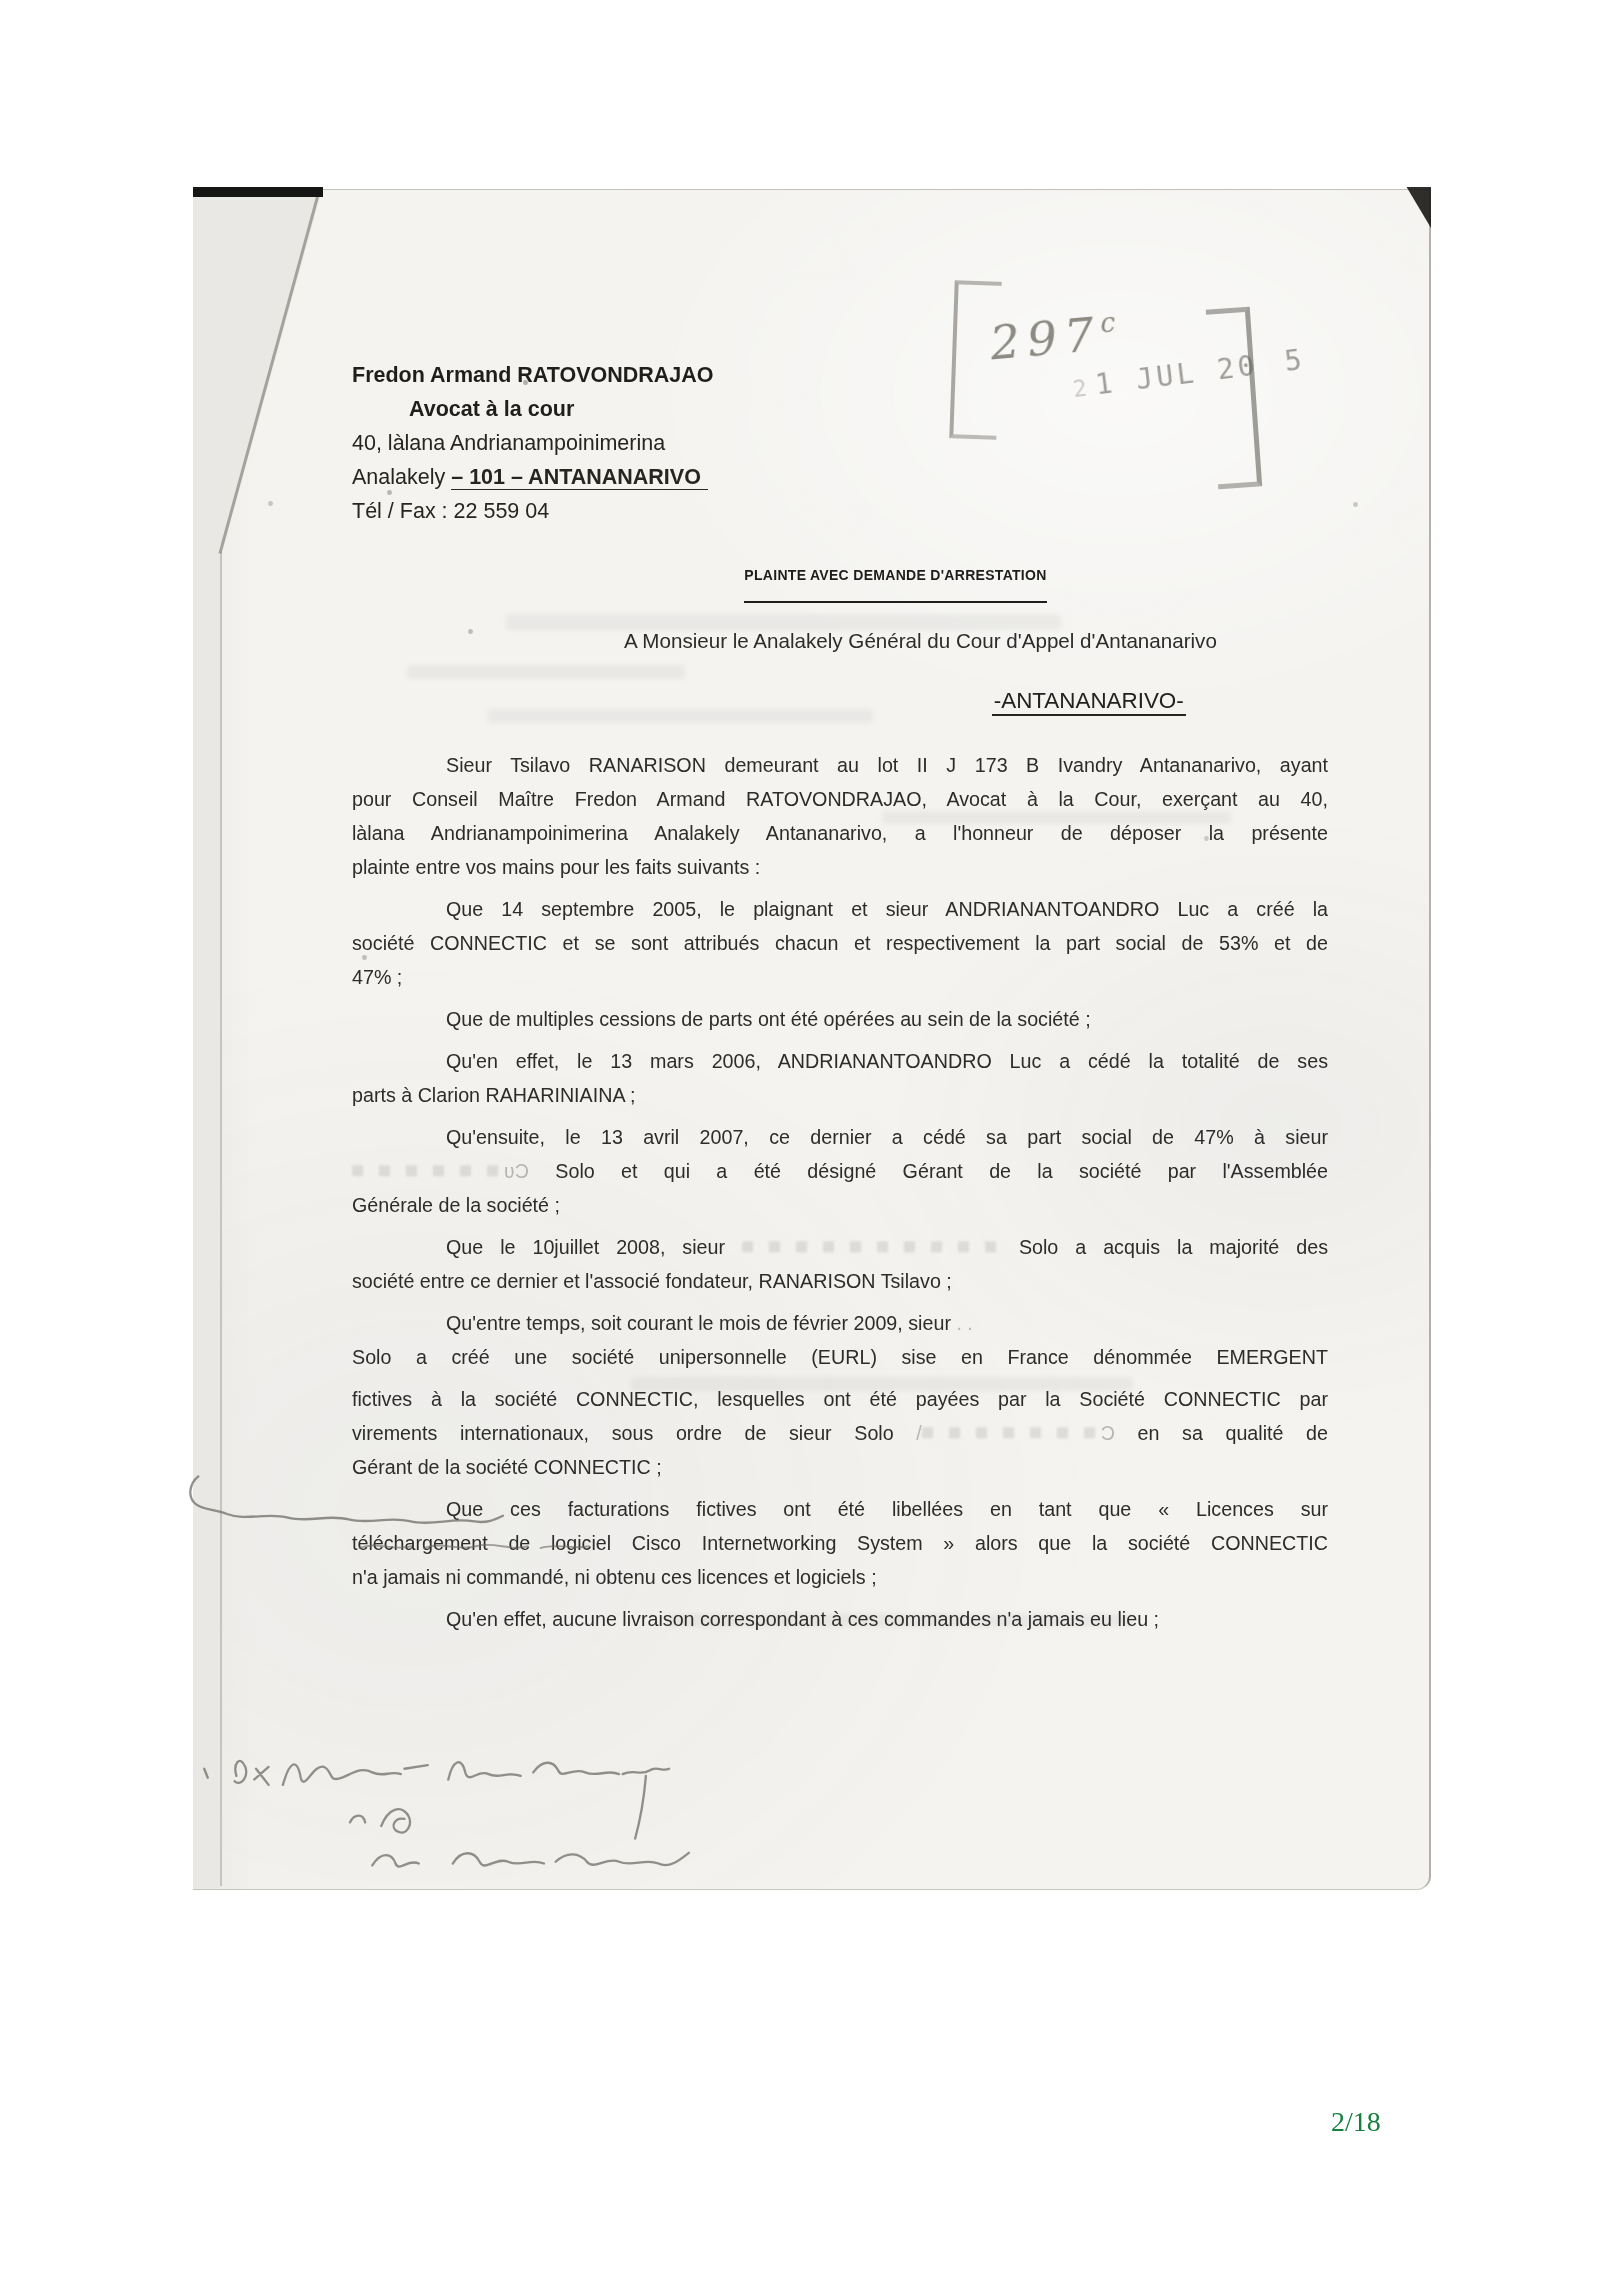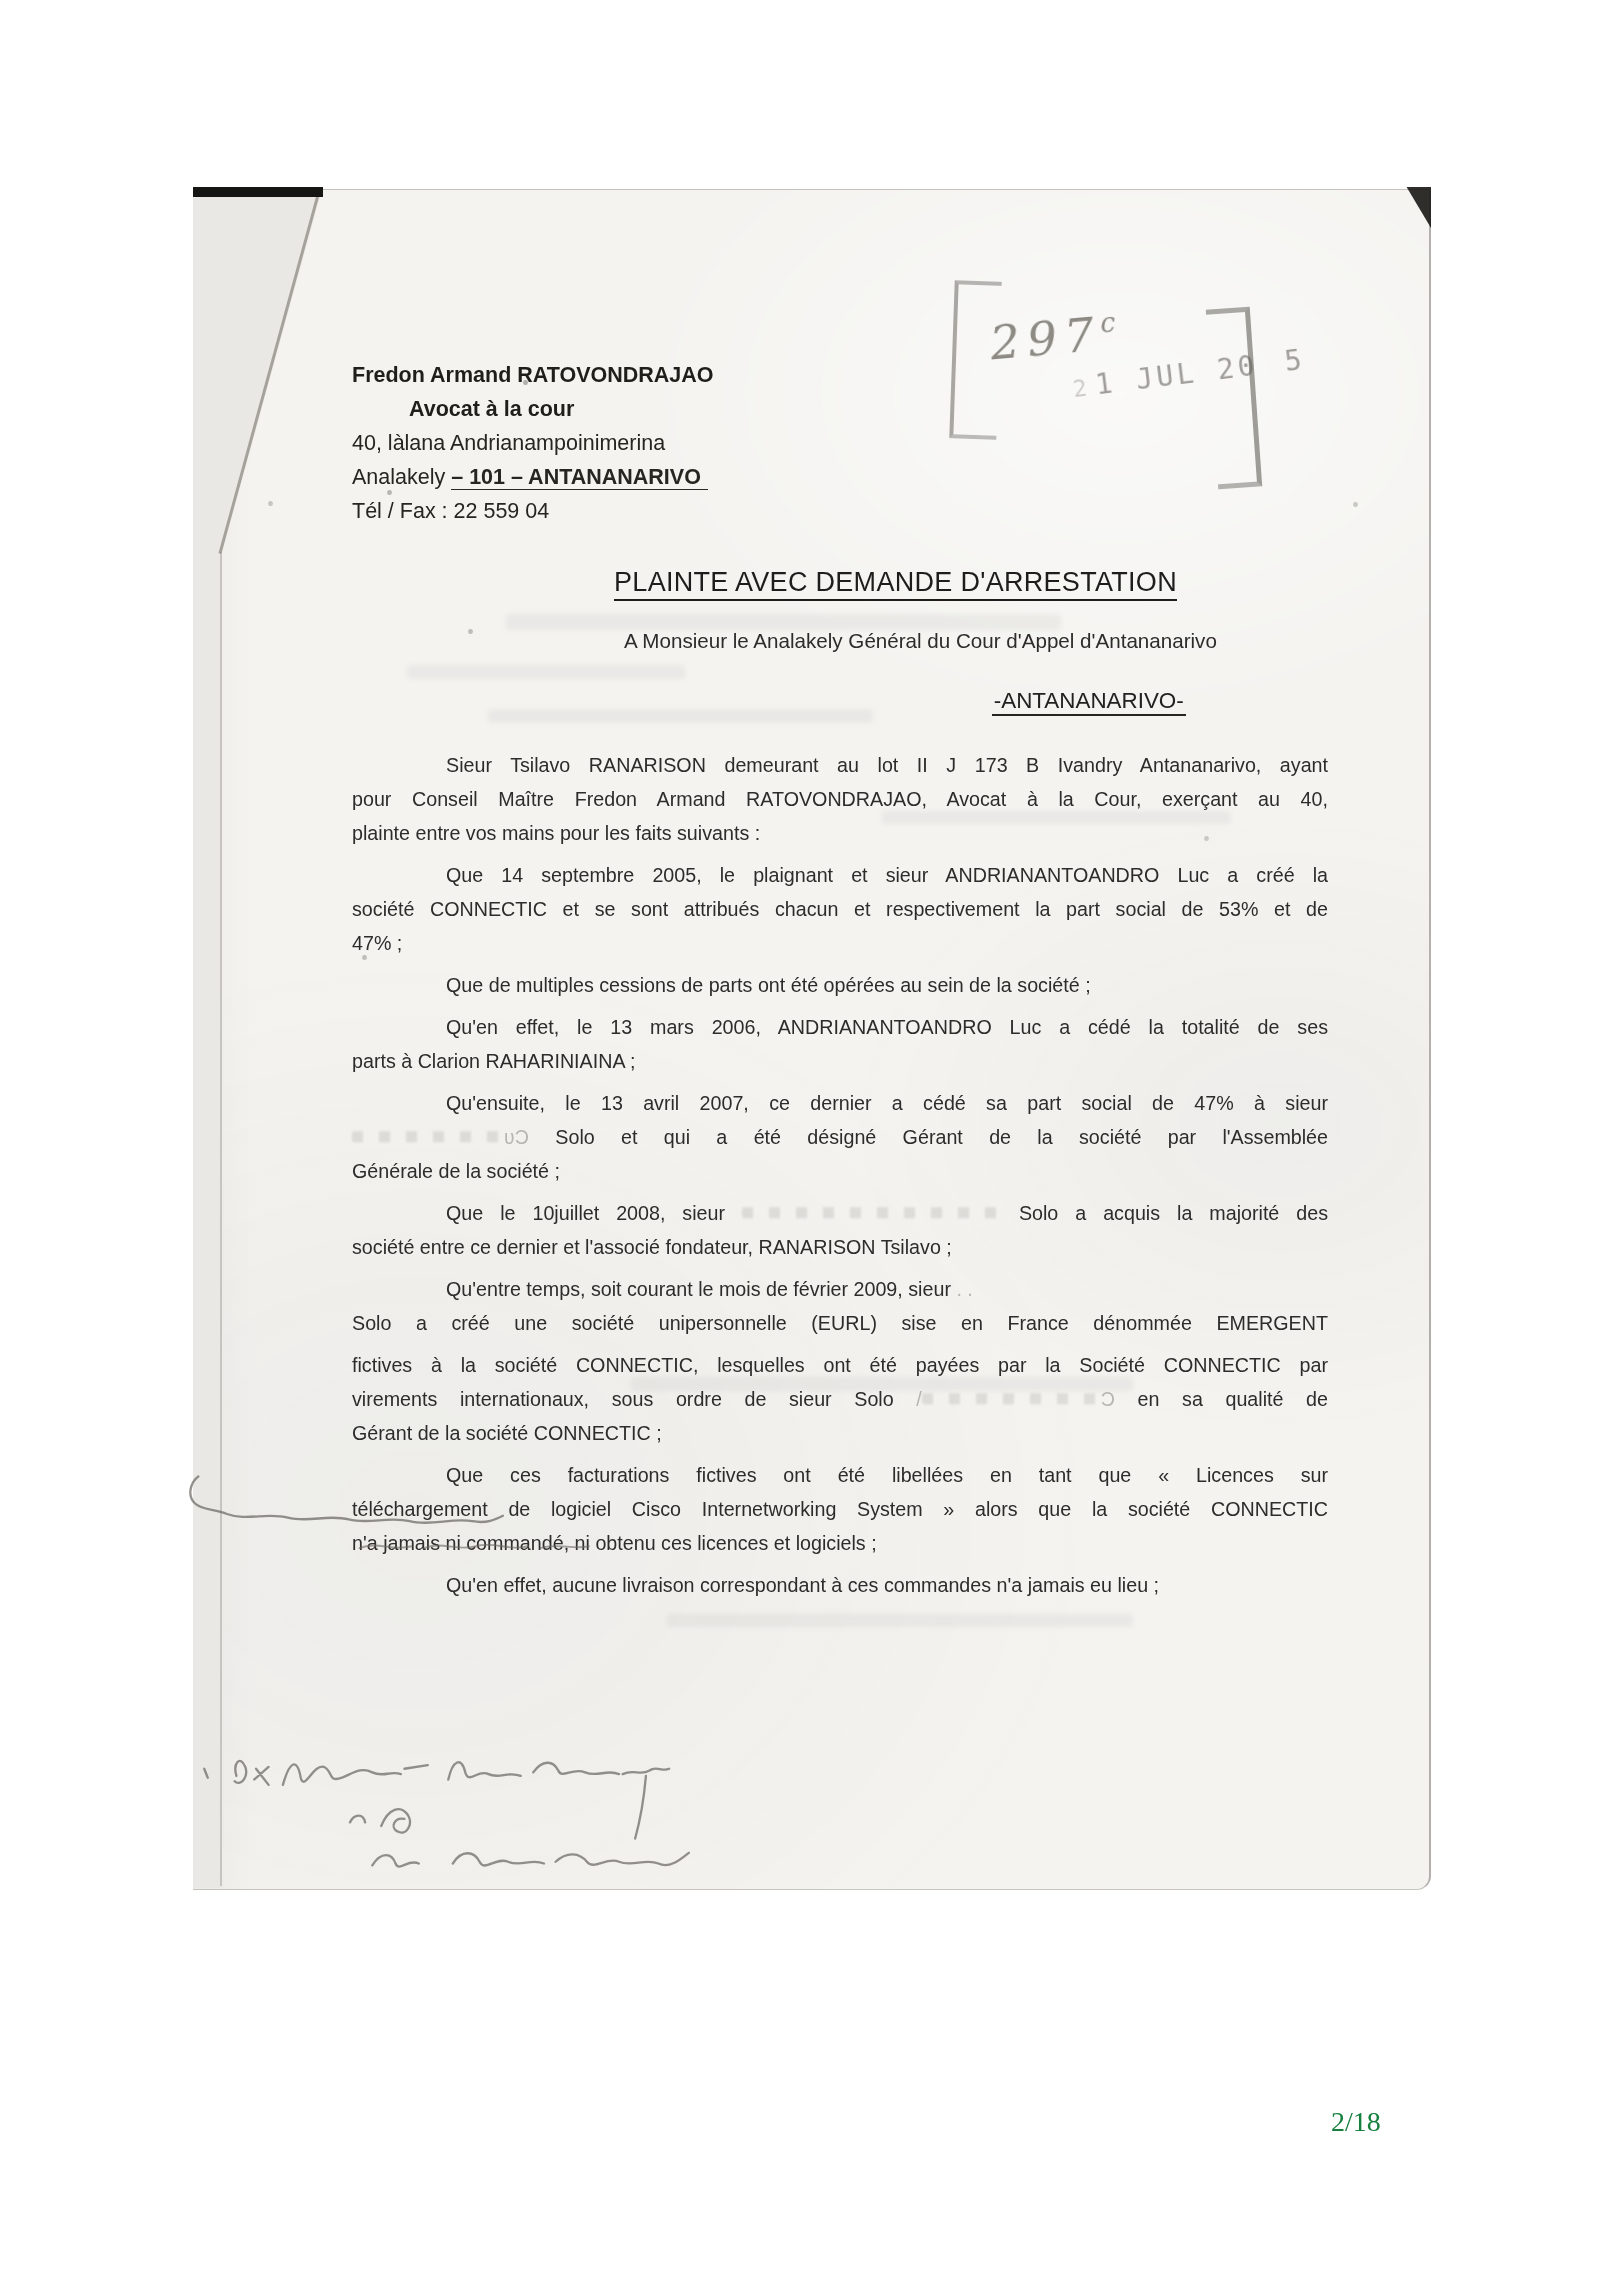--- a/index.html
+++ b/index.html
@@ -54,22 +54,22 @@
     font-size:47px;letter-spacing:7.2px;color:rgba(98,95,88,.72);transform:rotate(-5deg);filter:blur(0.4px);}
   .stamp-number sup{font-size:27px;letter-spacing:0;}
   .stamp-date{position:absolute;left:133px;top:90px;font-family:"DejaVu Sans Mono",monospace;
     font-size:28px;letter-spacing:3.6px;color:rgba(100,97,91,.6);transform:rotate(-7deg);
     filter:blur(0.4px);white-space:nowrap;}
   .stamp-date .pre{opacity:.5;font-size:23px;margin-right:5.4px;}
   .stamp-date .tail{margin-left:27px;}
 
   
   .doc-title{position:absolute;left:358px;top:567px;width:1075px;text-align:center;}
-  .doc-title span{font-weight:normal;font-size:27px;letter-spacing:0.3px;color:#1e1d1b;
-    border-bottom:2.7px solid #1e1d1b;padding-bottom:2px;}
+  .doc-title span{font-weight:bold;font-size:14px;letter-spacing:0.3px;color:#1e1d1b;
+    border-bottom:2.7px solid #1e1d1b;padding-bottom:18px;}
   .addressee{position:absolute;left:624px;top:629px;font-size:20.6px;color:#2d2c2a;}
   .cityline{position:absolute;left:992px;top:688px;font-size:22.4px;color:#22211f;}
   .cityline span{border-bottom:2.7px solid #26251f;padding:0 1.8px 0.9px 1.8px;}
 
   .paras{position:absolute;left:352px;top:748px;width:976px;font-size:19.7px;line-height:34px;
     color:#2d2c2a;}
   .para{margin-bottom:8px;}
   .line{text-align:justify;text-align-last:justify;}
   .line.last,.line.nojust{text-align-last:left;}
   .line.first{text-indent:94px;}
@@ -122,20 +122,21 @@
 </div>
 
 <div class="doc-title"><span>PLAINTE AVEC DEMANDE D'ARRESTATION</span></div>
 <div class="addressee">A Monsieur le Analakely Général du Cour d'Appel d'Antananarivo</div>
 <div class="cityline"><span>-ANTANANARIVO-</span></div>
 
 <div class="paras">
     <div class="para">
       <div class="line first"><span>Sieur Tsilavo RANARISON demeurant au lot II J 173 B Ivandry Antananarivo, ayant</span></div>
       <div class="line"><span>pour Conseil Maître Fredon Armand RATOVONDRAJAO, Avocat à la Cour, exerçant au 40,</span></div>
+      <div class="line"><span>làlana Andrianampoinimerina Analakely Antananarivo, a l'honneur de déposer la présente</span></div>
       <div class="line last"><span>plainte entre vos mains pour les faits suivants :</span></div>
     </div>
     <div class="para">
       <div class="line first"><span>Que 14 septembre 2005, le plaignant et sieur ANDRIANANTOANDRO Luc a créé la</span></div>
       <div class="line"><span>société CONNECTIC et se sont attribués chacun et respectivement la part social de 53% et de</span></div>
       <div class="line last"><span>47% ;</span></div>
     </div>
     <div class="para">
       <div class="line first last"><span>Que de multiples cessions de parts ont été opérées au sein de la société ;</span></div>
     </div>

